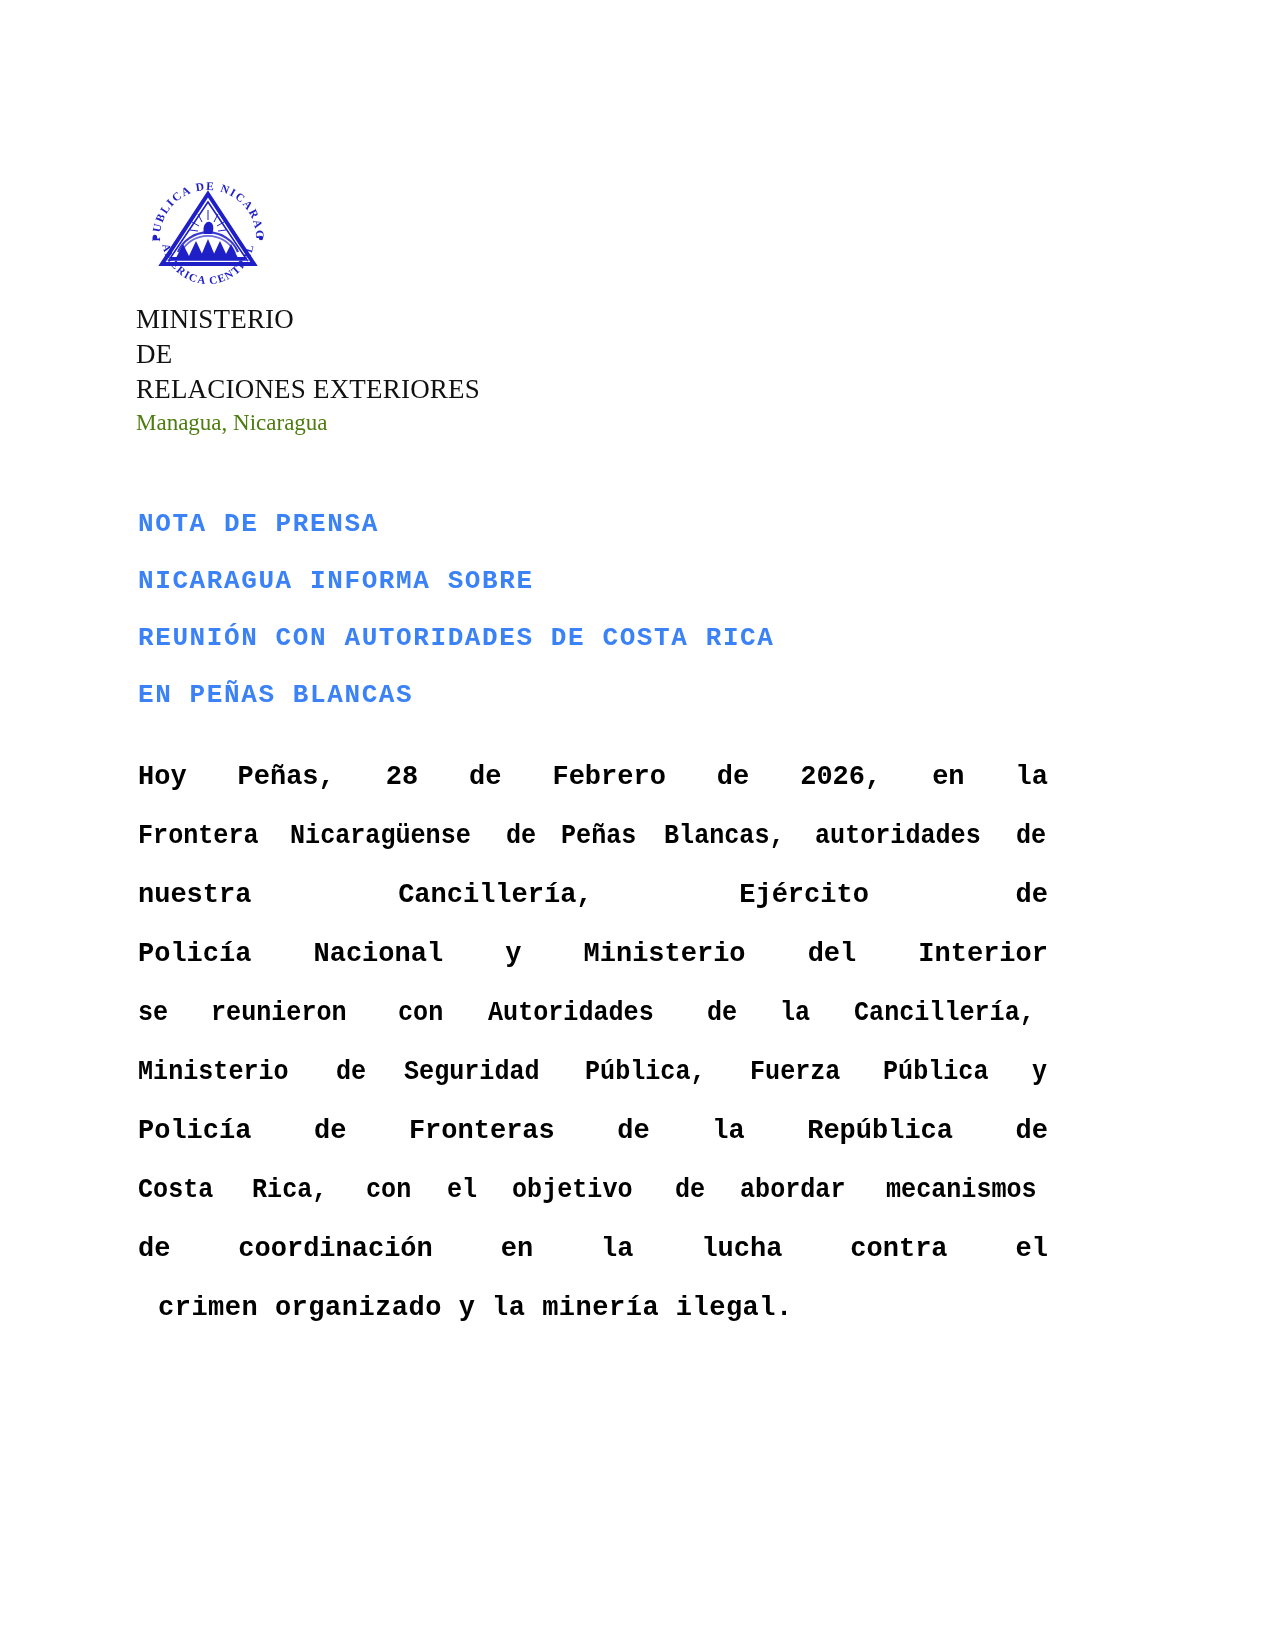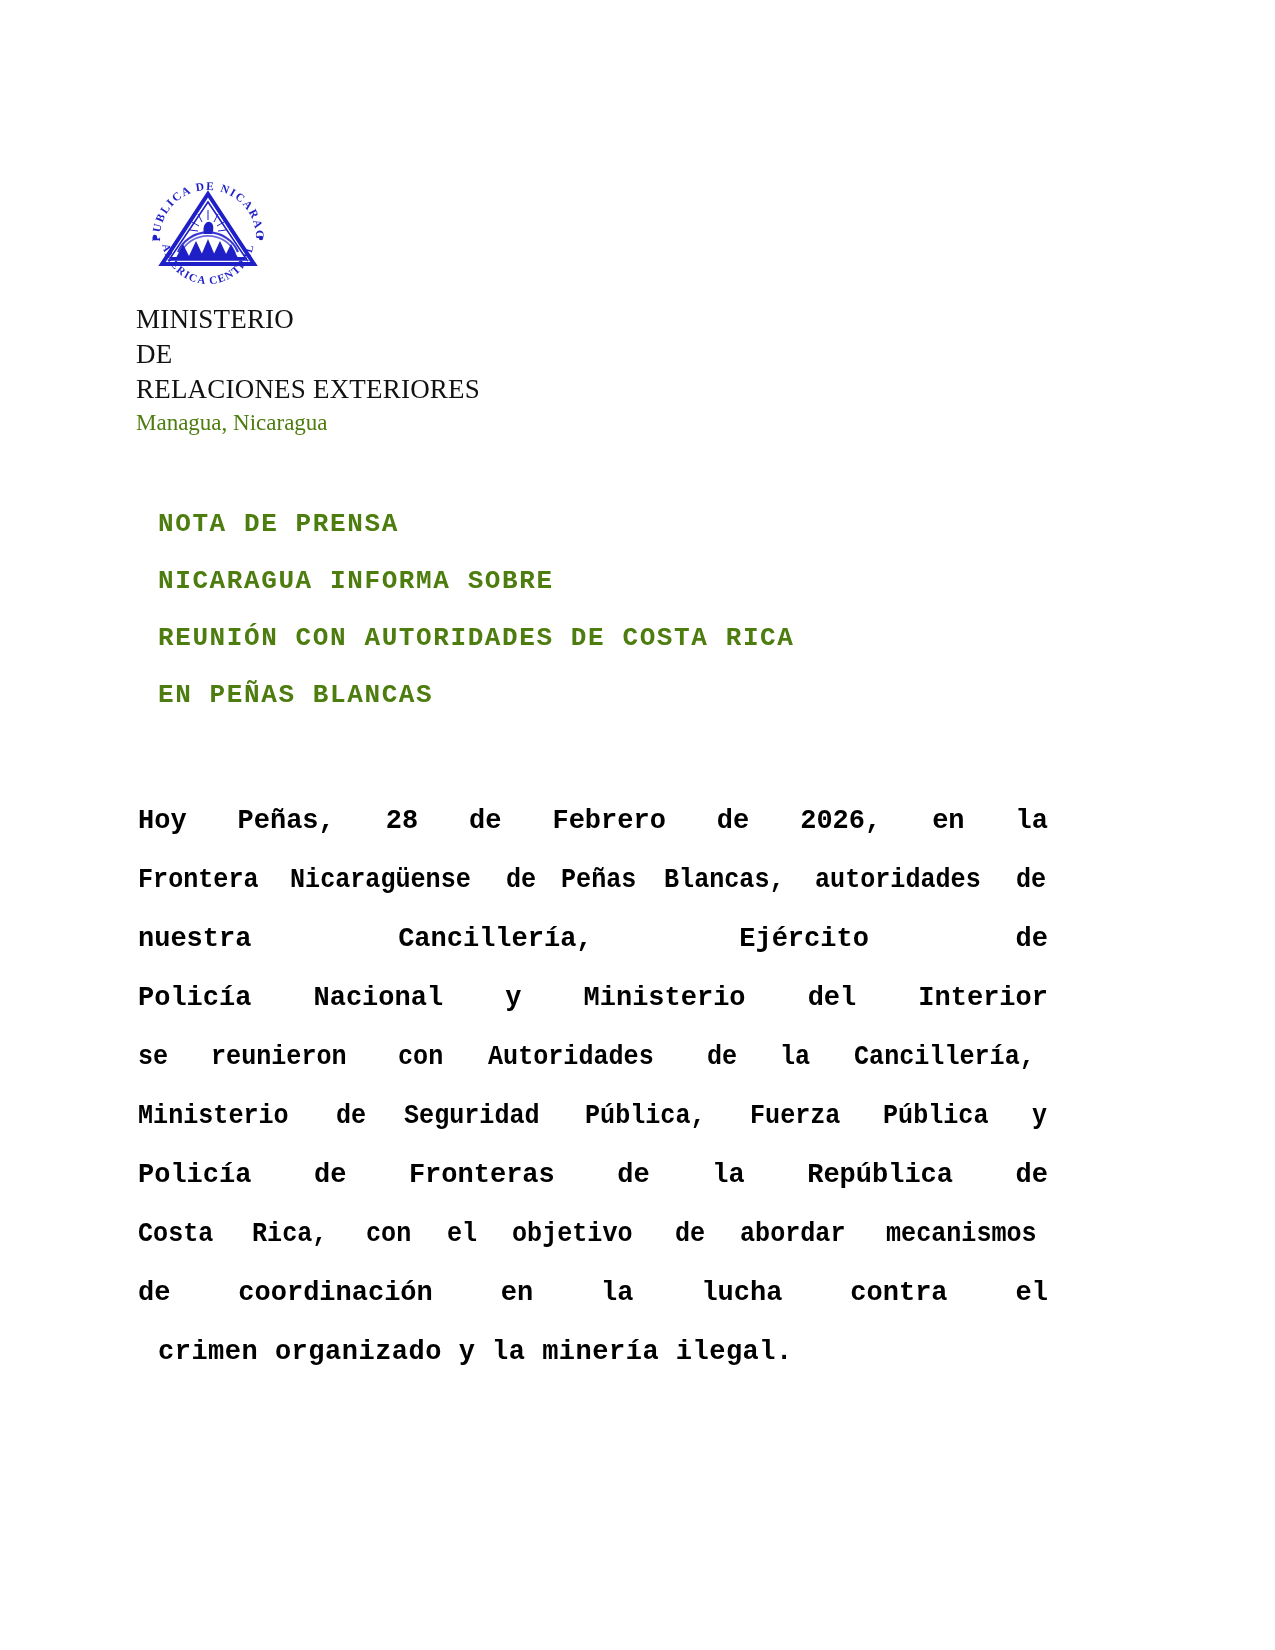--- a/index.html
+++ b/index.html
@@ -59,31 +59,30 @@
     position: absolute;
     left: 138px;
     top: 496px;
     width: 950px;
   }
   .title-line {
     font-family: "Liberation Mono", "DejaVu Sans Mono", monospace;
     font-weight: bold;
     font-size: 26px;
     line-height: 57px;
-    color: #4d7c0f;
+    color: #3b82f6;
     letter-spacing: 1.6px;
     white-space: nowrap;
-    margin-left: 20px;
   }
 
   
   .body-block {
     position: absolute;
     left: 138px;
-    top: 792px;
+    top: 748px;
     width: 910px;
   }
   .body-line {
     font-family: "Liberation Mono", "DejaVu Sans Mono", monospace;
     font-weight: bold;
     font-size: 27px;
     line-height: 59px;
     color: #000000;
     width: 910px;
     white-space: nowrap;

